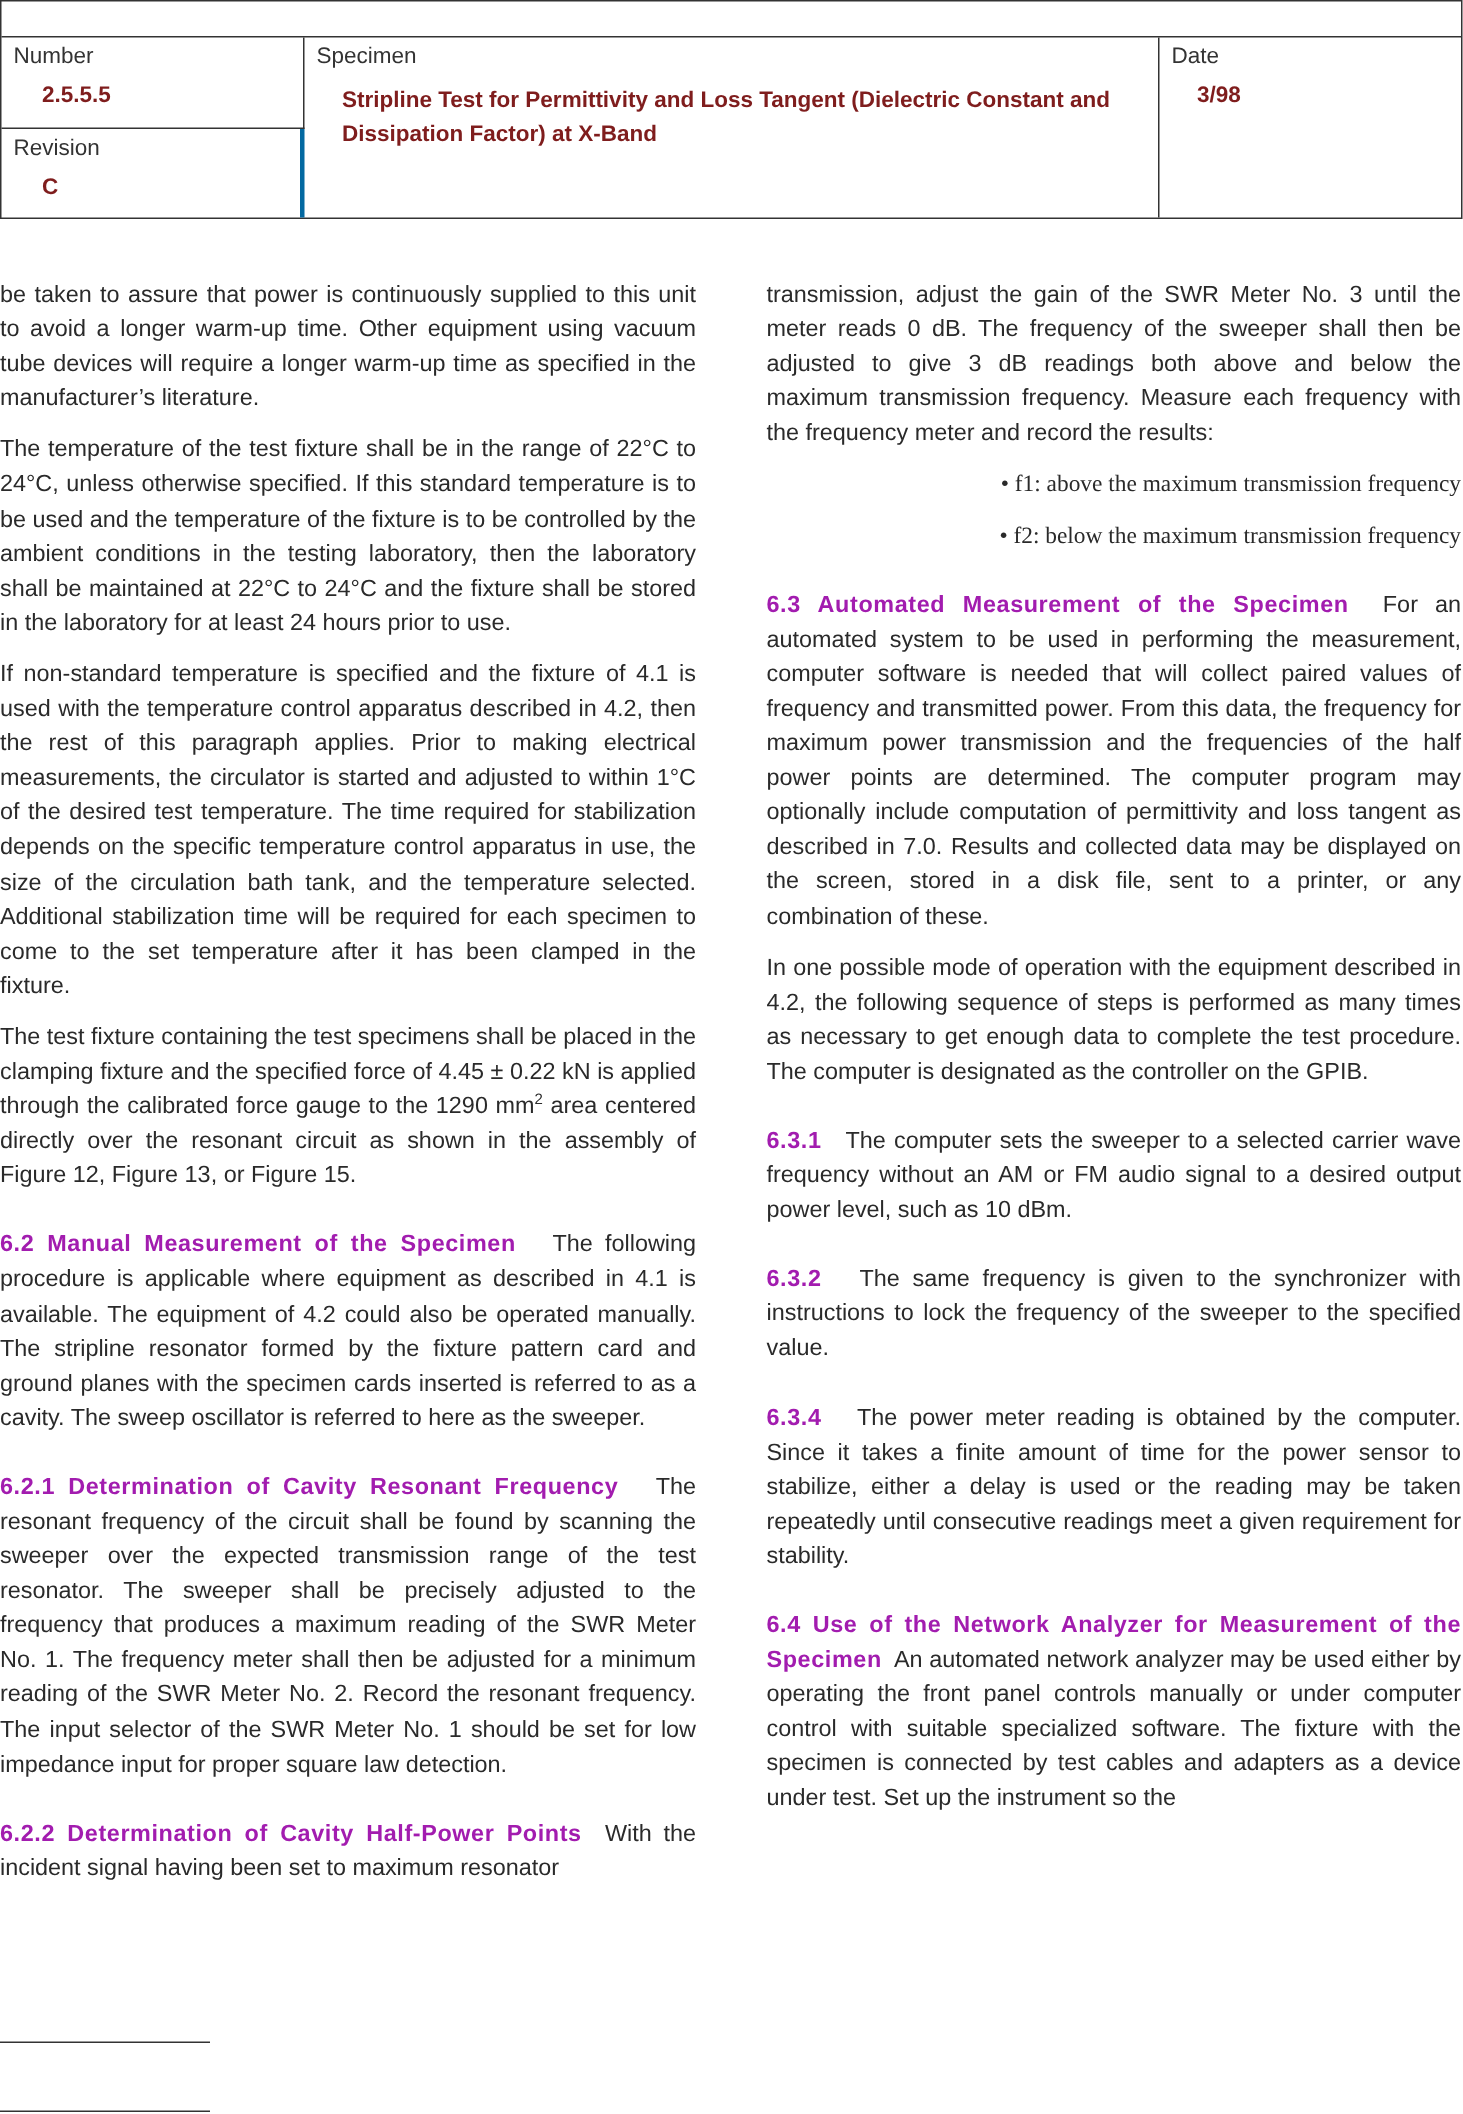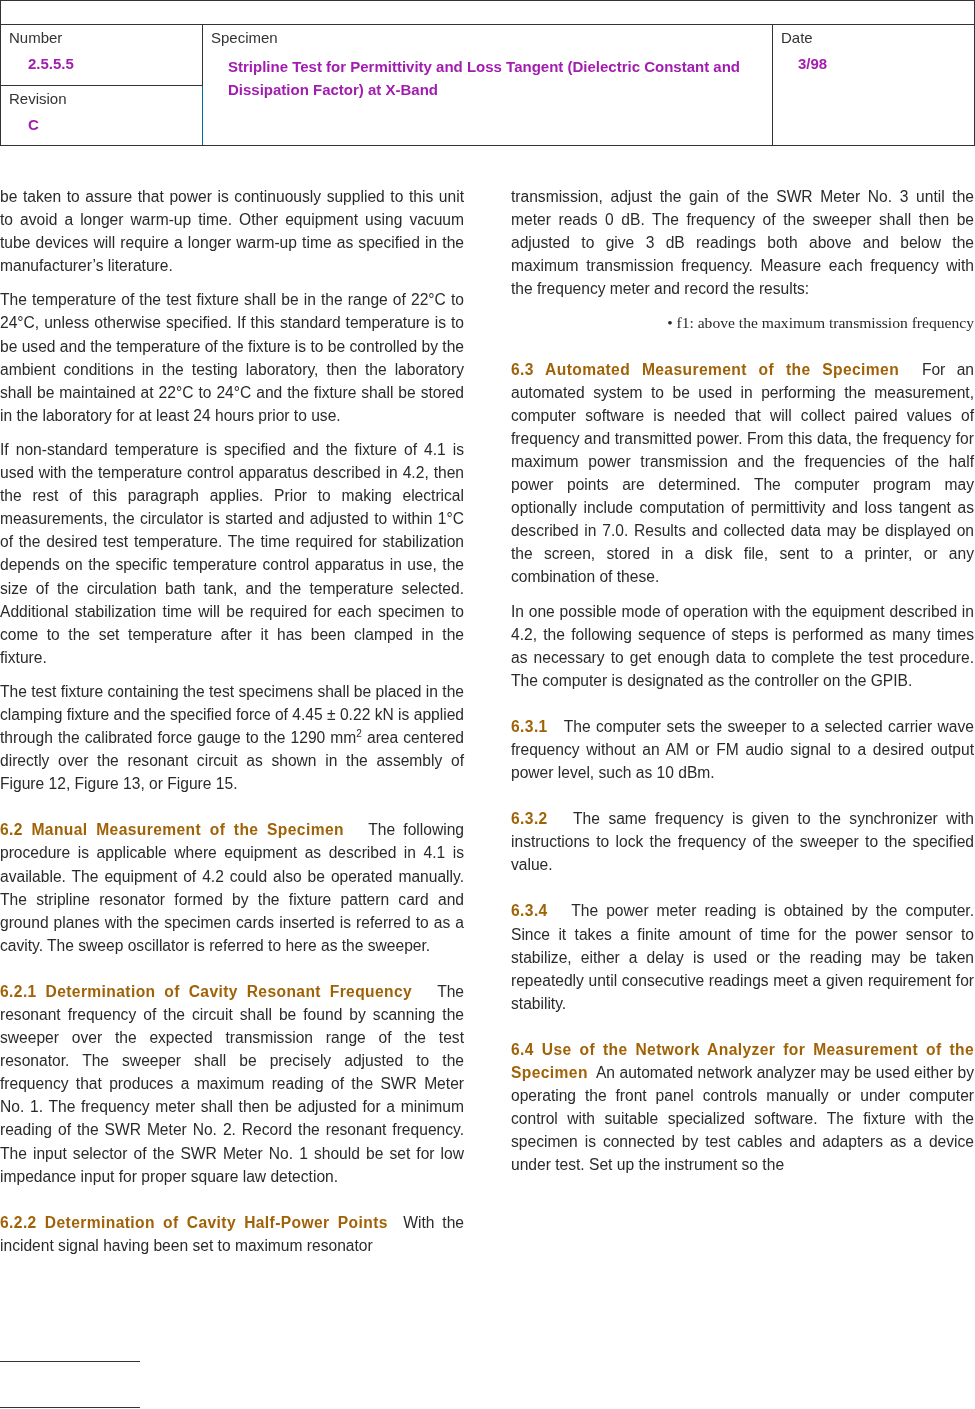--- a/index.html
+++ b/index.html
@@ -7,36 +7,36 @@
     width: 975px; height: 1409px; position: relative; overflow: hidden;
     font-family: "Liberation Sans", sans-serif; color: #2a2a2a;
   }
   .hdr {
     position: absolute; left: 0; top: 0; width: 973px; height: 144px;
     border: 1px solid #333; box-sizing: content-box;
   }
   .hdr-top { position: absolute; left: 0; top: 0; width: 973px; height: 23px; border-bottom: 1px solid #333; }
   .cell { position: absolute; box-sizing: border-box; padding-left: 24px; }
   .c-num { left: 0; top: 24px; width: 202px; height: 61px; border-right: 1px solid #333; border-bottom: 1px solid #333; }
-  .c-rev { left: 0; top: 85px; width: 202px; height: 59px; border-right: 1px solid #0369a1; }
+  .c-rev { left: 0; top: 85px; width: 202px; height: 59px; border-right: 3px solid #0369a1; }
   .c-sub { left: 202px; top: 24px; width: 570px; height: 120px; border-right: 1px solid #333; }
   .c-date { left: 772px; top: 24px; width: 201px; height: 120px; }
   .lbl { position: absolute; left: 8px; top: 4px; font-size: 15px; color: #333; }
-  .val { position: absolute; font-size: 15px; font-weight: bold; color: #a21caf; }
+  .val { position: absolute; font-size: 15px; font-weight: bold; color: #7f1d1d; }
   .c-num .val { left: 27px; top: 30px; }
   .c-rev .val { left: 27px; top: 30px; }
   .c-sub .val { left: 25px; top: 30px; width: 535px; line-height: 23px; }
   .c-date .val { left: 25px; top: 30px; }
 
   .col { position: absolute; top: 185px; font-size: 15.6px; line-height: 23.1px; text-align: justify; }
   .col-left { left: 0; width: 464px; }
   .col-right { left: 511px; width: 463px; }
   .col p { margin: 0 0 11px 0; }
   .col p.sec { margin-top: 23px; }
-  .b { font-weight: bold; color: #a16207; letter-spacing: 0.4px; }
+  .b { font-weight: bold; color: #a21caf; letter-spacing: 0.4px; }
   .bullet { margin: 0 0 11px 0; text-align: right; font-family: Liberation Serif, serif; }
   sup { font-size: 10px; line-height: 0; }
 
   .fnline { position: absolute; left: 0; width: 140px; height: 1px; background: #333; }
   .fn1 { top: 1361px; }
   .fn2 { top: 1407px; }
 </style>
 </head>
 <body>
 
@@ -66,20 +66,21 @@
   <p>If non-standard temperature is specified and the fixture of 4.1 is used with the temperature control apparatus described in 4.2, then the rest of this paragraph applies. Prior to making electrical measurements, the circulator is started and adjusted to within 1°C of the desired test temperature. The time required for stabilization depends on the specific temperature control apparatus in use, the size of the circulation bath tank, and the temperature selected. Additional stabilization time will be required for each specimen to come to the set temperature after it has been clamped in the fixture.</p>
   <p><span>The test fixture containing the test specimens shall be placed in the clamping fixture and the specified force of 4.45 ± 0.22 kN is applied through the calibrated force gauge to the 1290 mm</span><sup>2</sup><span> area centered directly over the resonant circuit as shown in the assembly of Figure 12, Figure 13, or Figure 15.</span></p>
   <p class="sec"><span class="b">6.2 Manual Measurement of the Specimen</span>&nbsp;&nbsp; <span>The following procedure is applicable where equipment as described in 4.1 is available. The equipment of 4.2 could also be operated manually. The stripline resonator formed by the fixture pattern card and ground planes with the specimen cards inserted is referred to as a cavity. The sweep oscillator is referred to here as the sweeper.</span></p>
   <p class="sec"><span class="b">6.2.1 Determination of Cavity Resonant Frequency</span>&nbsp;&nbsp; <span>The resonant frequency of the circuit shall be found by scanning the sweeper over the expected transmission range of the test resonator. The sweeper shall be precisely adjusted to the frequency that produces a maximum reading of the SWR Meter No. 1. The frequency meter shall then be adjusted for a minimum reading of the SWR Meter No. 2. Record the resonant frequency. The input selector of the SWR Meter No. 1 should be set for low impedance input for proper square law detection.</span></p>
   <p class="sec"><span class="b">6.2.2 Determination of Cavity Half-Power Points</span>&nbsp; <span>With the incident signal having been set to maximum resonator</span></p>
 </div>
 
 <div class="col col-right">
   <p>transmission, adjust the gain of the SWR Meter No. 3 until the meter reads 0 dB. The frequency of the sweeper shall then be adjusted to give 3 dB readings both above and below the maximum transmission frequency. Measure each frequency with the frequency meter and record the results:</p>
   <p class="bullet">• f1: above the maximum transmission frequency</p>
+  <p class="bullet">• f2: below the maximum transmission frequency</p>
   <p class="sec"><span class="b">6.3 Automated Measurement of the Specimen</span>&nbsp; <span>For an automated system to be used in performing the measurement, computer software is needed that will collect paired values of frequency and transmitted power. From this data, the frequency for maximum power transmission and the frequencies of the half power points are determined. The computer program may optionally include computation of permittivity and loss tangent as described in 7.0. Results and collected data may be displayed on the screen, stored in a disk file, sent to a printer, or any combination of these.</span></p>
   <p>In one possible mode of operation with the equipment described in 4.2, the following sequence of steps is performed as many times as necessary to get enough data to complete the test procedure. The computer is designated as the controller on the GPIB.</p>
   <p class="sec"><span class="b">6.3.1</span>&nbsp;&nbsp; <span>The computer sets the sweeper to a selected carrier wave frequency without an AM or FM audio signal to a desired output power level, such as 10 dBm.</span></p>
   <p class="sec"><span class="b">6.3.2</span>&nbsp;&nbsp; <span>The same frequency is given to the synchronizer with instructions to lock the frequency of the sweeper to the specified value.</span></p>
   <p class="sec"><span class="b">6.3.4</span>&nbsp;&nbsp; <span>The power meter reading is obtained by the computer. Since it takes a finite amount of time for the power sensor to stabilize, either a delay is used or the reading may be taken repeatedly until consecutive readings meet a given requirement for stability.</span></p>
   <p class="sec"><span class="b">6.4 Use of the Network Analyzer for Measurement of the Specimen</span>&nbsp; <span>An automated network analyzer may be used either by operating the front panel controls manually or under computer control with suitable specialized software. The fixture with the specimen is connected by test cables and adapters as a device under test. Set up the instrument so the</span></p>
 </div>
 
 <div class="fnline fn1"></div>
 <div class="fnline fn2"></div>

